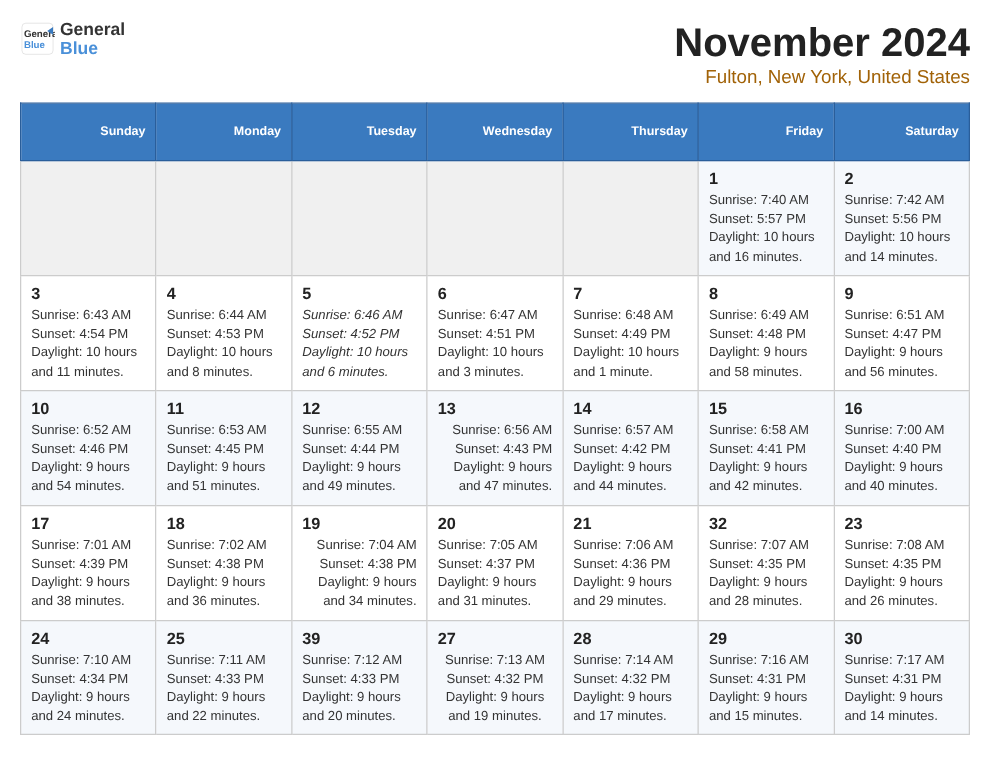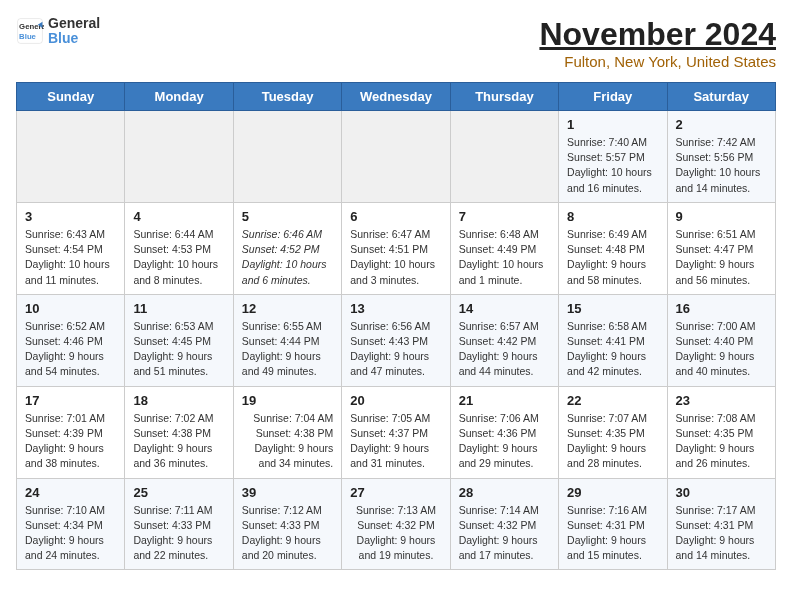--- a/index.html
+++ b/index.html
@@ -25,37 +25,36 @@
       width: 28px;
       height: 28px;
     }
     .title-block {
       text-align: right;
     }
     .month-title {
       font-size: 32px;
       font-weight: bold;
       color: #222;
-      text-decoration: underline;
     }
     .location-title {
       font-size: 15px;
       color: #a16207;
     }
     table {
       width: 100%;
       border-collapse: collapse;
       font-size: 11px;
     }
     thead tr th {
       background-color: #3a7abf;
       color: #fff;
-      text-align: center;
-      padding: 6px 8px;
-      font-size: 13px;
+      text-align: right;
+      padding: 17px 8px;
+      font-size: 10px;
       font-weight: bold;
       border: 1px solid #2a5e9a;
     }
     tbody tr td {
       vertical-align: top;
       padding: 6px 8px;
       border: 1px solid #ccc;
       min-height: 80px;
       background: #fff;
       width: 14.28%;
@@ -193,21 +192,21 @@
 Daylight: 9 hours and 51 minutes.</div>
         </td>
         <td>
           <div class="day-number">12</div>
           <div class="day-info" style="white-space: pre-line;">Sunrise: 6:55 AM
 Sunset: 4:44 PM
 Daylight: 9 hours and 49 minutes.</div>
         </td>
         <td>
           <div class="day-number">13</div>
-          <div class="day-info" style="white-space: pre-line;">Sunrise: 6:56 AM
+          <div class="day-info" style="white-space: pre-line; text-align: right;">Sunrise: 6:56 AM
 Sunset: 4:43 PM
 Daylight: 9 hours and 47 minutes.</div>
         </td>
         <td>
           <div class="day-number">14</div>
           <div class="day-info" style="white-space: pre-line;">Sunrise: 6:57 AM
 Sunset: 4:42 PM
 Daylight: 9 hours and 44 minutes.</div>
         </td>
         <td>
@@ -248,21 +247,21 @@
 Sunset: 4:37 PM
 Daylight: 9 hours and 31 minutes.</div>
         </td>
         <td>
           <div class="day-number">21</div>
           <div class="day-info" style="white-space: pre-line;">Sunrise: 7:06 AM
 Sunset: 4:36 PM
 Daylight: 9 hours and 29 minutes.</div>
         </td>
         <td>
-          <div class="day-number">22</div>
+          <div class="day-number">32</div>
           <div class="day-info" style="white-space: pre-line;">Sunrise: 7:07 AM
 Sunset: 4:35 PM
 Daylight: 9 hours and 28 minutes.</div>
         </td>
         <td>
           <div class="day-number">23</div>
           <div class="day-info" style="white-space: pre-line;">Sunrise: 7:08 AM
 Sunset: 4:35 PM
 Daylight: 9 hours and 26 minutes.</div>
         </td>

